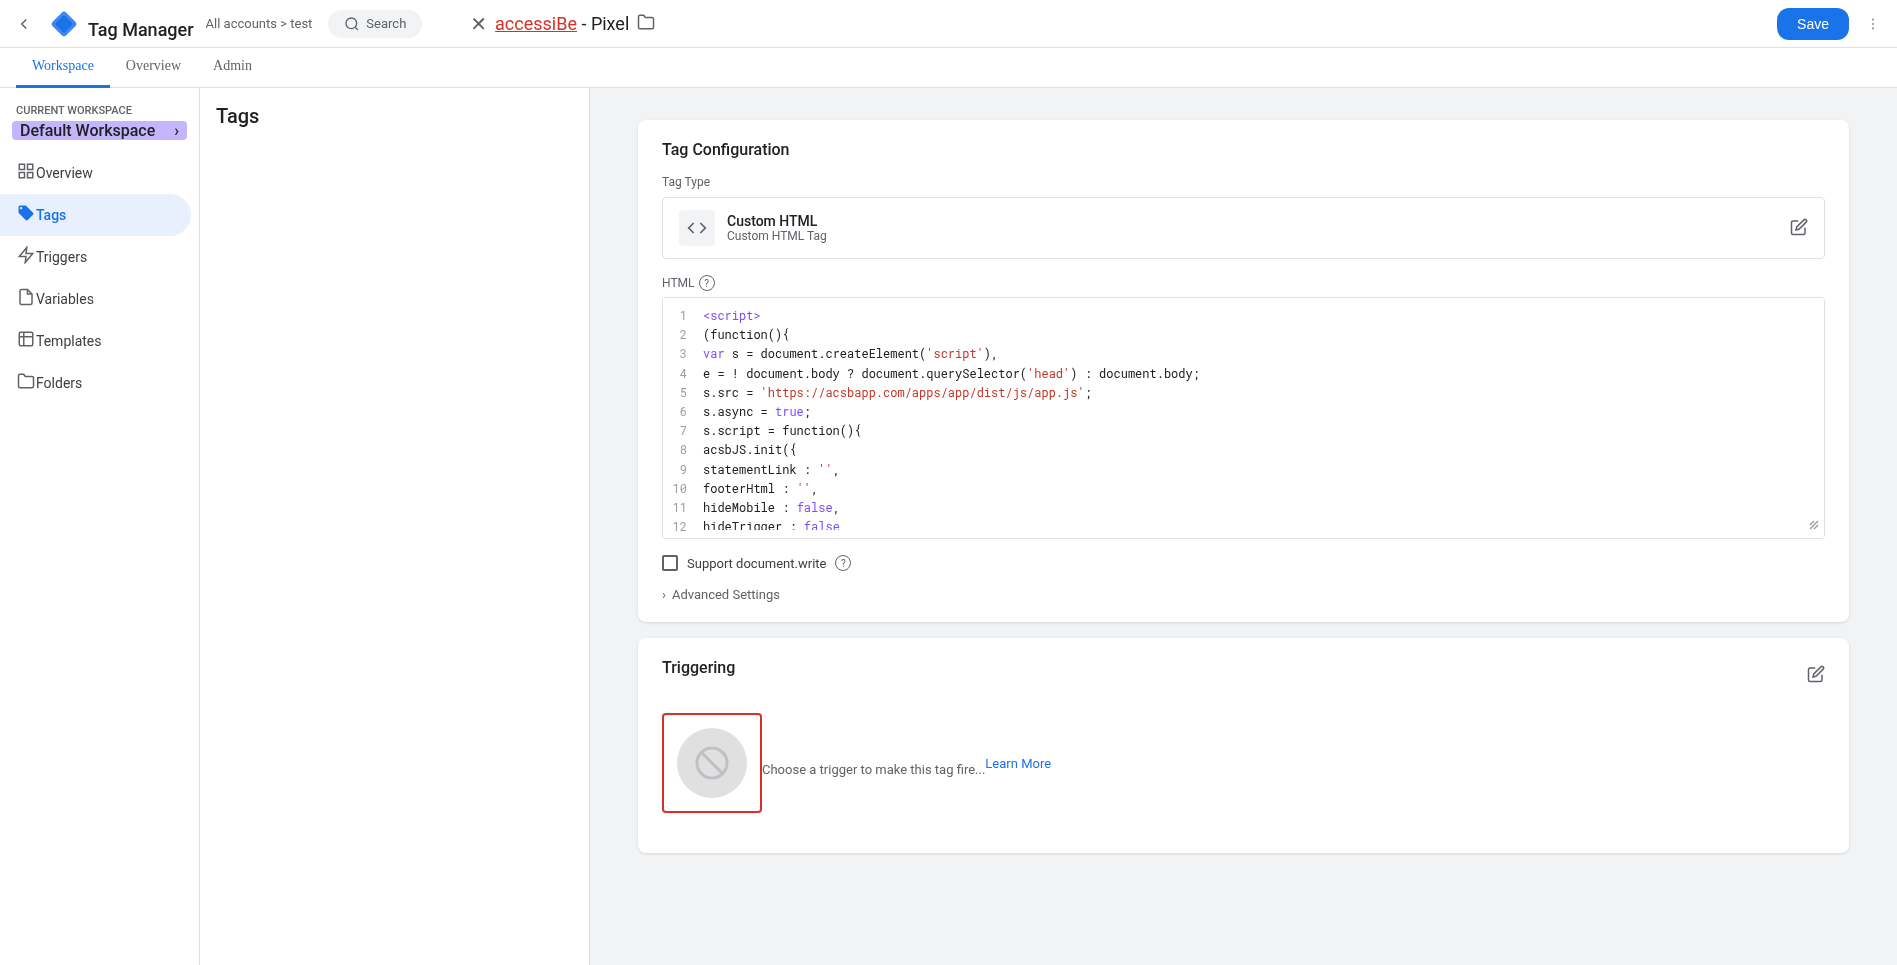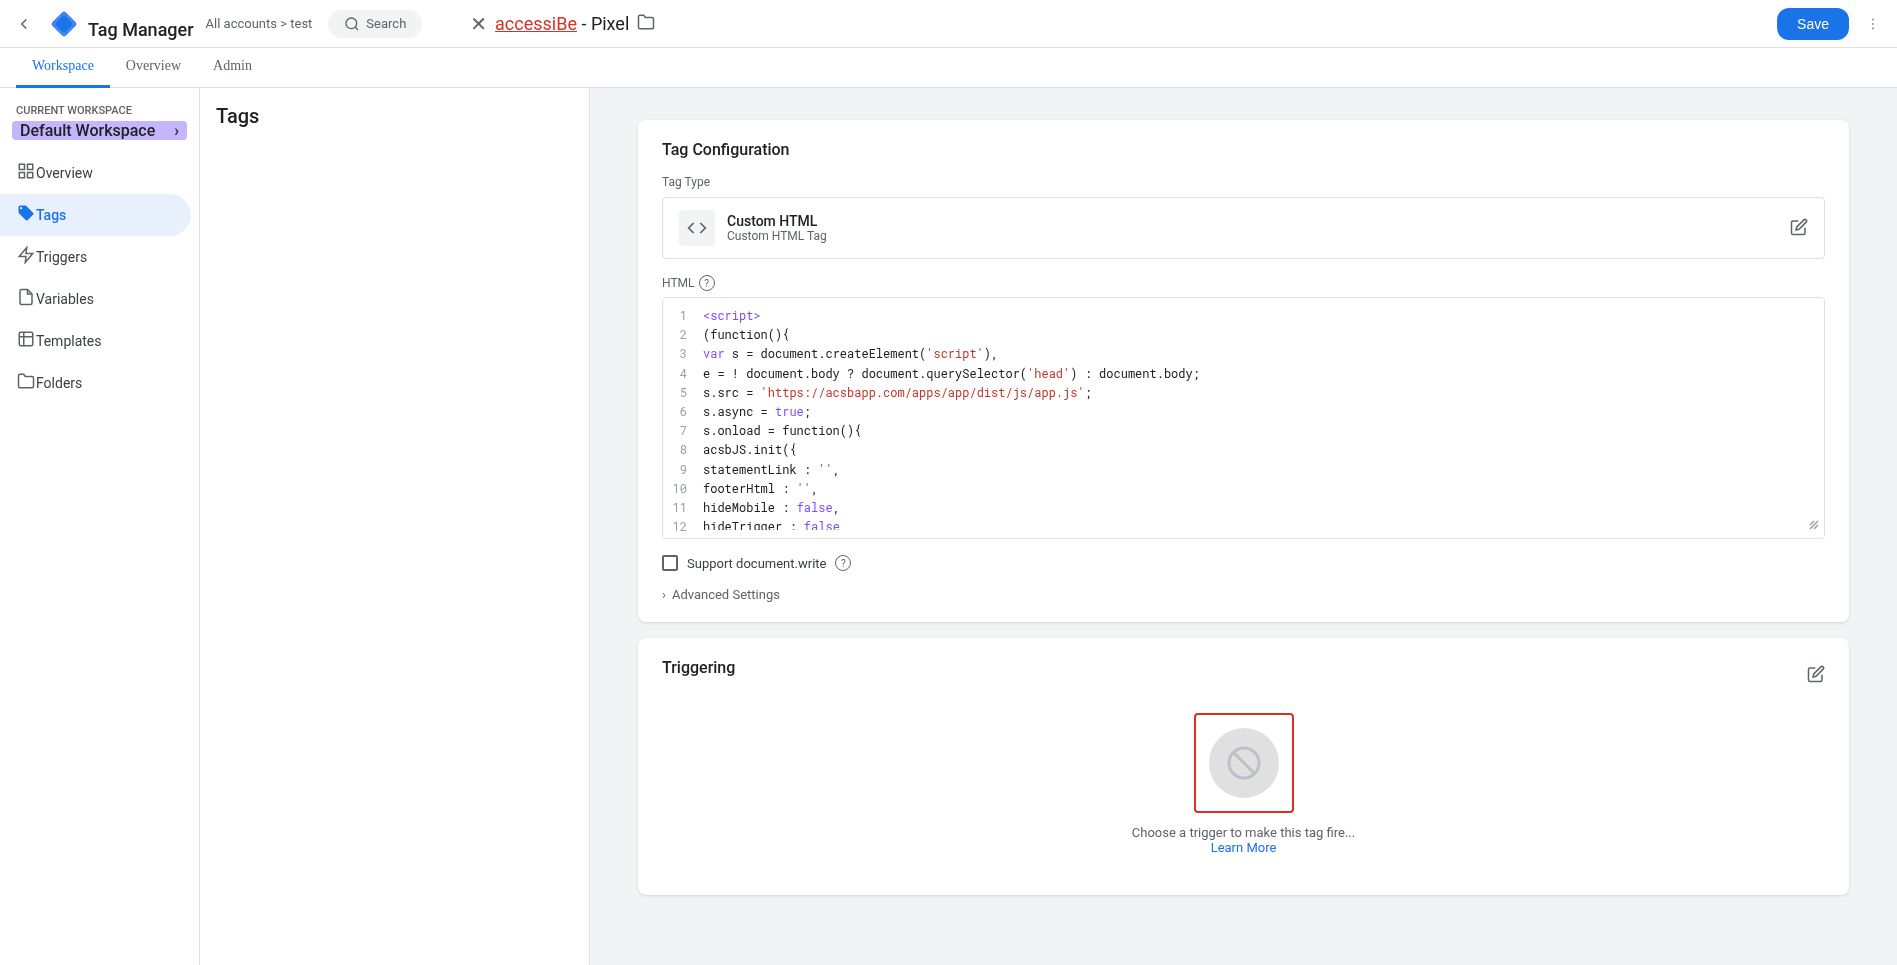--- a/index.html
+++ b/index.html
@@ -218,21 +218,21 @@
     }
     .support-label { font-size: 13px; color: #3c4043; }
 
     .advanced-row {
       display: flex; align-items: center; gap: 6px;
       margin-top: 16px; cursor: pointer; color: #5f6368; font-size: 13px;
     }
 
     
     .trigger-icon-area {
-      display: flex; flex-direction: column; align-items: center;
+      display: flex; flex-direction: row; align-items: center;
       padding: 20px 0;
     }
     .trigger-icon-box {
       width: 100px; height: 100px;
       border: 2px solid #d93025;
       border-radius: 4px;
       display: flex; align-items: center; justify-content: center;
       cursor: pointer;
       background: #fff;
     }
@@ -438,21 +438,21 @@
                   <div>12</div>
                   <div>13</div>
                 </div>
               <div class="code-content" id="code-content">
                   <div><span class="kw">&lt;script&gt;</span></div>
                   <div><span class="plain">(function(){</span></div>
                   <div><span class="kw">var</span> <span class="plain">s = document.createElement(</span><span class="str">'script'</span><span class="plain">),</span></div>
                   <div><span class="plain">e = ! document.body ? document.querySelector(</span><span class="str">'head'</span><span class="plain">) : document.body;</span></div>
                   <div><span class="plain">s.src = </span><span class="str">'https://acsbapp.com/apps/app/dist/js/app.js'</span><span class="plain">;</span></div>
                   <div><span class="plain">s.async = </span><span class="kw">true</span><span class="plain">;</span></div>
-                  <div><span class="plain">s.onload = function(){</span></div>
+                  <div><span class="plain">s.script = function(){</span></div>
                   <div><span class="plain">acsbJS.init({</span></div>
                   <div><span class="plain">statementLink : </span><span class="str">''</span><span class="plain">,</span></div>
                   <div><span class="plain">footerHtml : </span><span class="str">''</span><span class="plain">,</span></div>
                   <div><span class="plain">hideMobile : </span><span class="kw">false</span><span class="plain">,</span></div>
                   <div><span class="plain">hideTrigger : </span><span class="kw">false</span><span class="plain">,</span></div>
                 </div>
             </div>
             <div class="scrollbar-corner">
               <svg width="12" height="12" viewBox="0 0 12 12" fill="none">
                 <path d="M10 2L2 10M6 2L2 6M10 6L6 10" stroke="#9aa0a6" stroke-width="1.5"></path>

